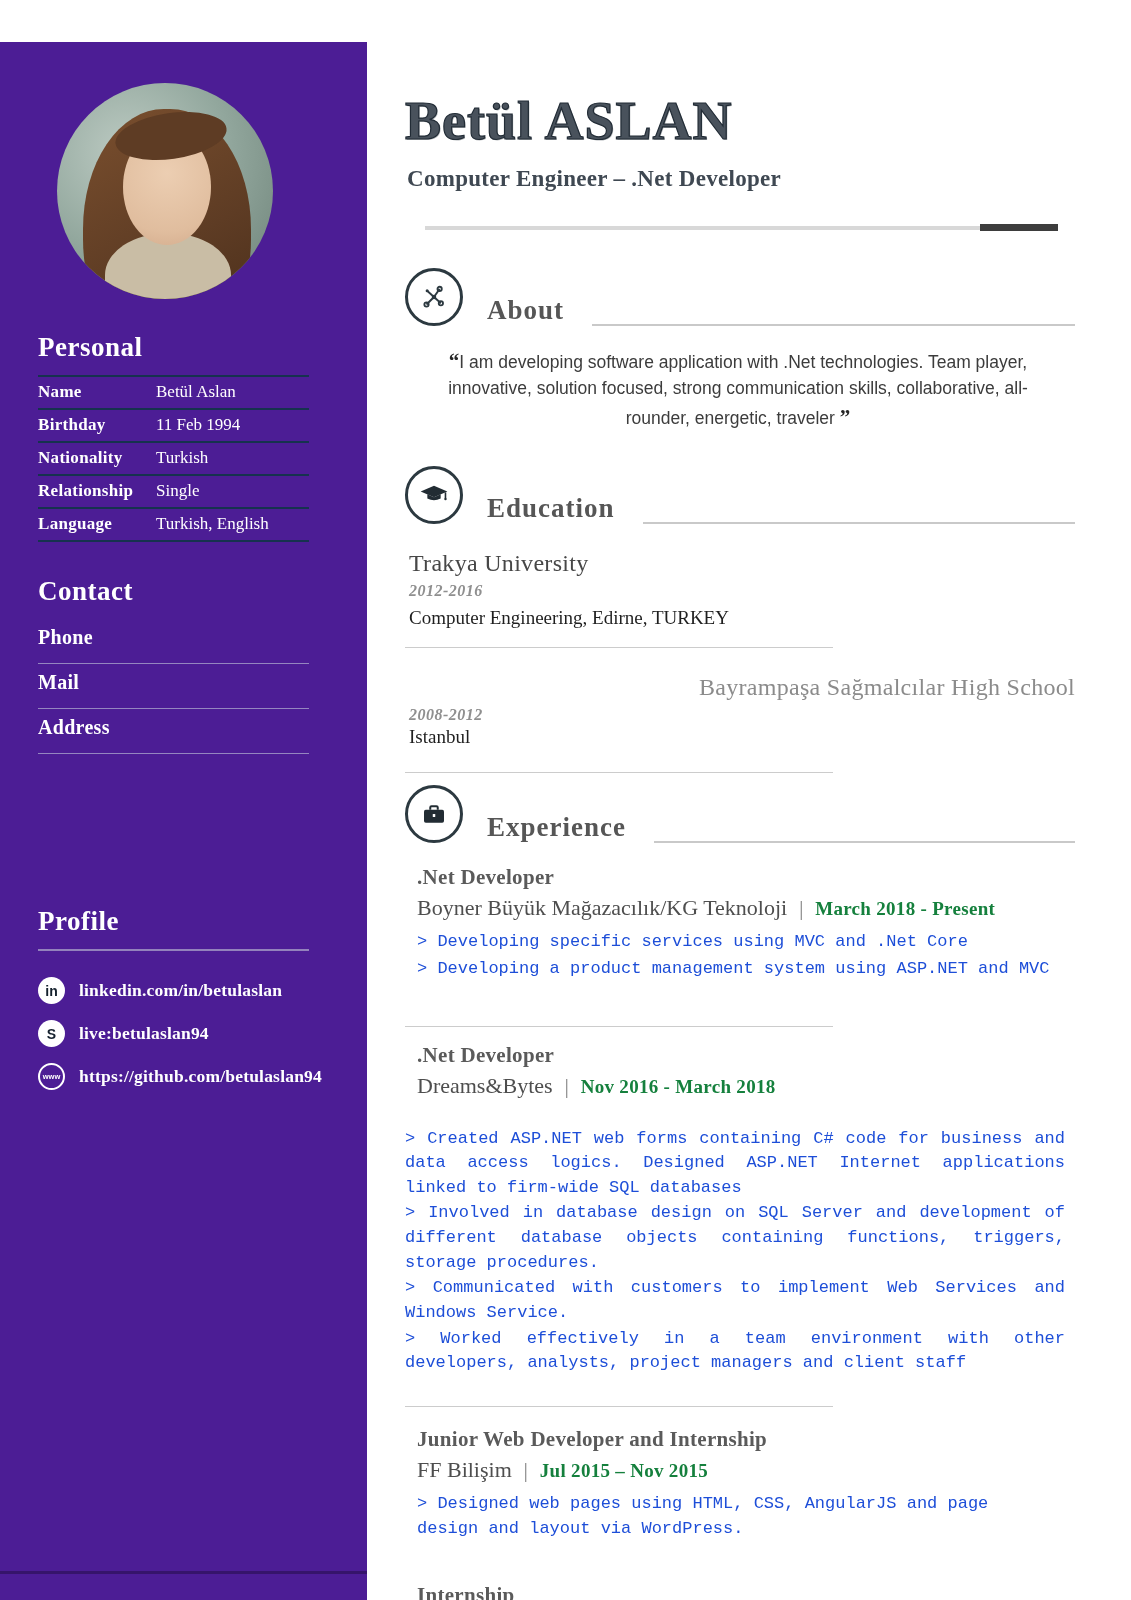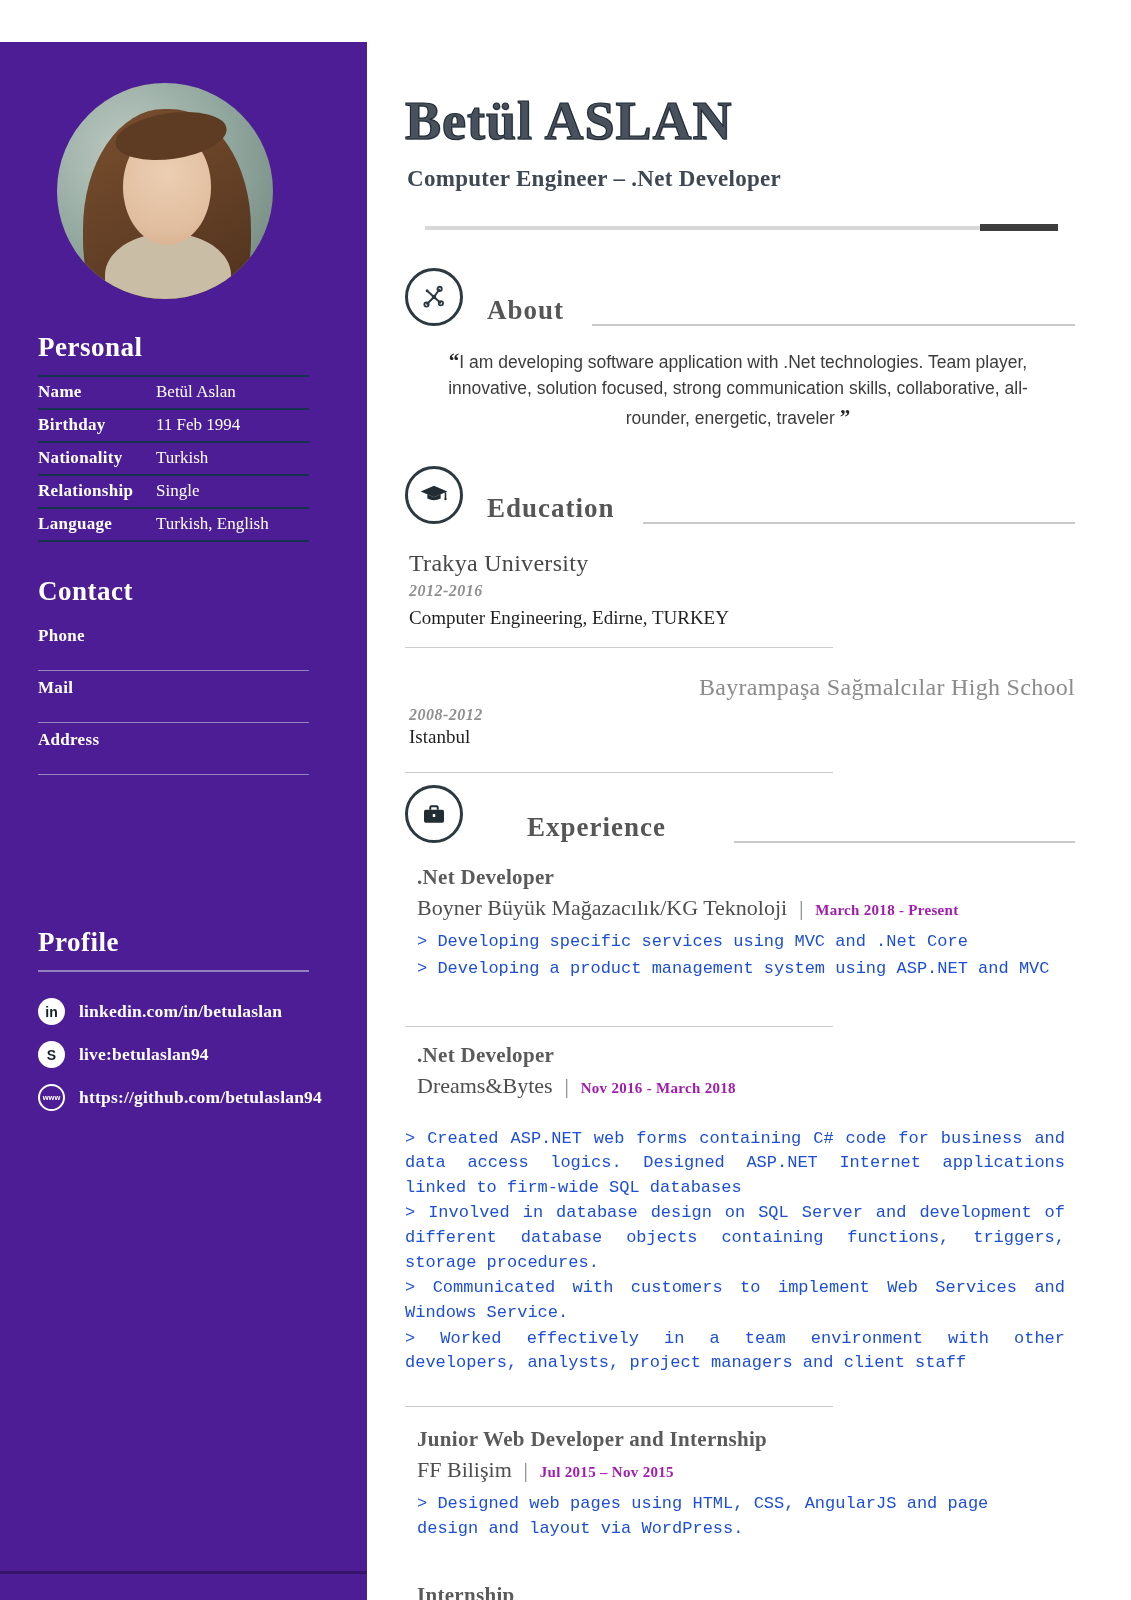--- a/index.html
+++ b/index.html
@@ -18,21 +18,21 @@
          background:radial-gradient(circle at 50% 38%,#ecceb2,#e0bd9e 70%,#d3ab8c);}
   .photo .fringe{position:absolute;left:58px;top:30px;width:112px;height:46px;border-radius:50%;
          background:#5e3c24;transform:rotate(-8deg);}
   .side-inner{position:absolute;left:38px;top:290px;width:271px;}
   .side-h{font-size:27px;font-weight:bold;letter-spacing:.5px;color:#fff;margin:0 0 12px 0;}
   table.personal{width:100%;border-collapse:collapse;font-size:17px;}
   table.personal td{padding:5px 0 6px 0;border-top:2px solid #16324f;color:#fff;}
   table.personal tr:last-child td{border-bottom:2px solid #16324f;}
   table.personal td.lbl{width:118px;font-weight:bold;letter-spacing:.3px;}
   .contact-block{margin-top:34px;}
-  .contact-row{font-size:17px;font-weight:bold;letter-spacing:.3px;padding:7px 0 24px 0;
+  .contact-row{font-size:20px;font-weight:bold;letter-spacing:.3px;padding:7px 0 14px 0;
                border-bottom:1px solid rgba(210,220,228,.55);}
   .contact-row:first-of-type{border-top:1px solid rgba(210,220,228,.55);}
   .profile-block{margin-top:152px;}
   .profile-underline{height:2px;background:rgba(205,213,221,.55);margin:2px 0 26px 0;}
   .plink{display:flex;align-items:center;margin-bottom:16px;cursor:pointer;}
   .picon{width:27px;height:27px;border-radius:50%;background:#fff;color:#14202c;display:flex;
          align-items:center;justify-content:center;font-family:"Liberation Sans",sans-serif;
          font-weight:bold;font-size:14px;flex:0 0 27px;}
   .picon.globe{background:transparent;border:2px solid #fff;color:#fff;font-size:7.5px;width:23px;height:23px;flex-basis:23px;}
   .plink .ptext{margin-left:14px;font-size:17.5px;font-weight:bold;color:#fff;letter-spacing:.2px;}
@@ -56,21 +56,21 @@
   .edu-school{font-size:24px;color:#474747;letter-spacing:.3px;}
   .edu-school.light{color:#8b8b8b;text-align:right;}
   .edu-years{font-size:16px;font-style:italic;font-weight:bold;color:#8f8f8f;margin-top:5px;letter-spacing:.5px;}
   .edu-detail{font-size:19px;color:#1f1f1f;margin-top:7px;}
   .divider{height:1px;background:#cccccc;width:428px;margin:18px 0 0 0;}
   .job{margin-top:22px;margin-left:12px;}
   .job-title{font-size:21px;font-weight:bold;color:#5a5a5a;letter-spacing:.3px;}
   .job-co{display:flex;align-items:baseline;margin-top:5px;}
   .job-company{font-size:22px;color:#4e4e4e;}
   .job-sep{margin:0 12px;color:#777;font-size:20px;}
-  .job-date{font-size:15px;font-weight:bold;color:#a21caf;letter-spacing:.3px;}
+  .job-date{font-size:19px;font-weight:bold;color:#15803d;letter-spacing:.3px;}
   .bullets{margin-top:9px;}
   .bullets p{margin:0 0 2px 0;font-size:17px;line-height:1.45;color:#1d4ed8;font-family:Liberation Mono, monospace;}
   .bullets.justify{width:660px;margin-left:-12px;}
   .bullets.justify p{text-align:justify;margin-bottom:1px;}
   .gap-lg{margin-top:44px;}
 </style>
 </head>
 <body>
 
 <div class="page">
@@ -182,21 +182,21 @@
       <div class="edu-detail">Computer Engineering, Edirne, TURKEY</div>
     </div>
     <div class="divider"></div>
     <div class="edu-item">
       <div class="edu-school light">Bayrampaşa Sağmalcılar High School</div>
       <div class="edu-years">2008-2012</div>
       <div class="edu-detail" style="margin-top:2px;">Istanbul</div>
     </div>
     <div class="divider" style="margin-top:24px;"></div>
 
-    <div class="sec-head" style="margin-top:12px;gap:40px;">
+    <div class="sec-head" style="margin-top:12px;">
       <span class="sec-icon">
         <svg width="30" height="30" viewBox="0 0 24 24">
           <path d="M9 8.5 V6.8 q0-1 1-1 h4 q1 0 1 1 V8.5" fill="none" stroke="#222c33" stroke-width="1.6"></path>
           <rect x="4" y="8.5" width="16" height="10.5" rx="1.4" fill="#222c33"></rect>
           <rect x="11" y="12" width="2" height="2.4" rx="0.4" fill="#ffffff"></rect>
         </svg>
       </span>
       <span class="sec-title">Experience</span>
       <span class="sec-line"></span>
     </div>

